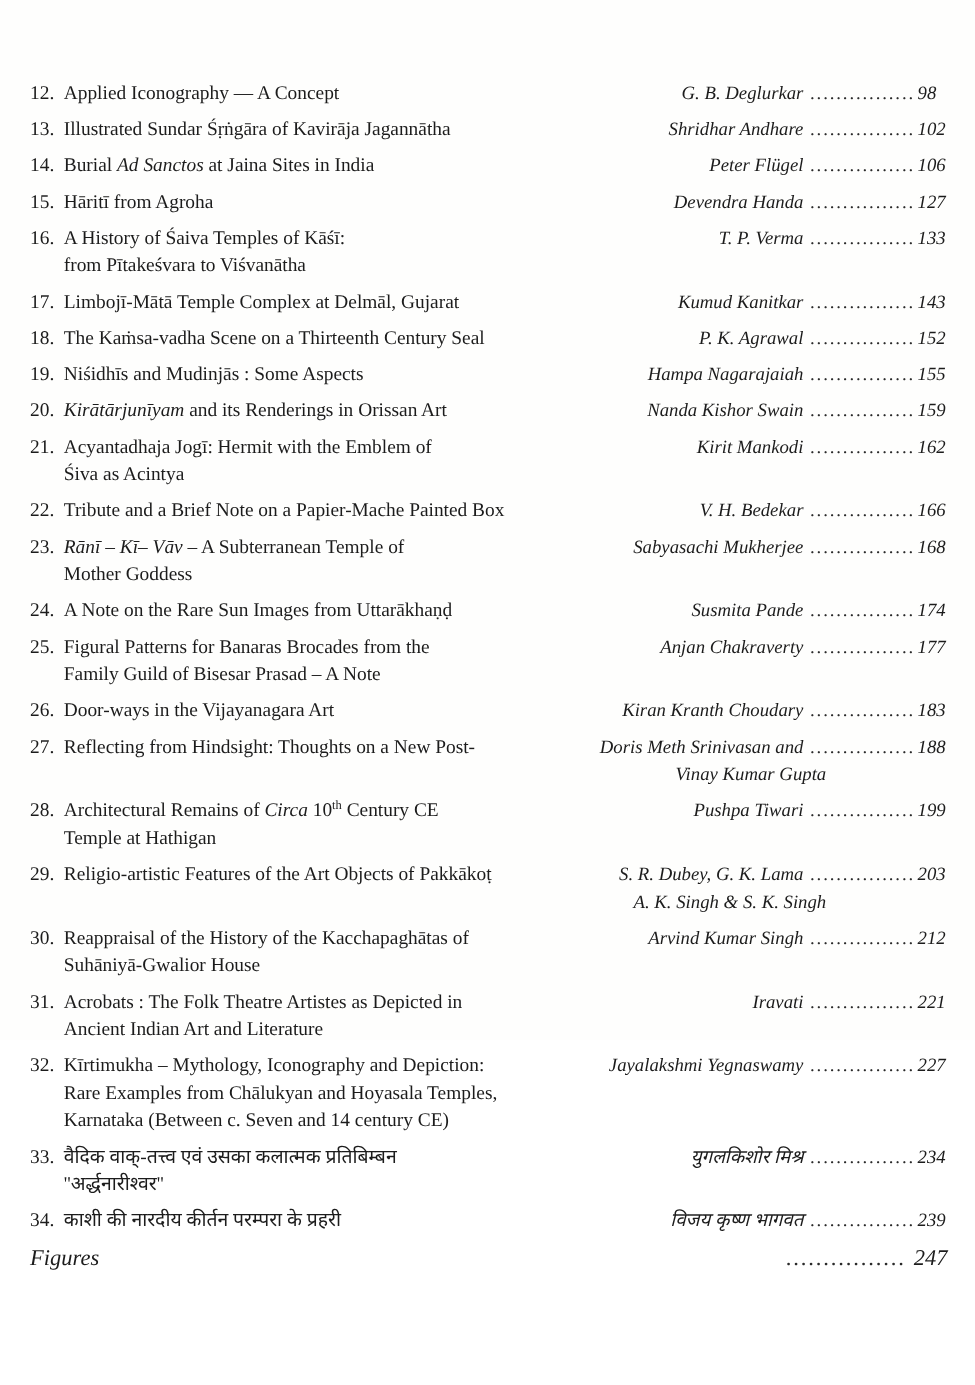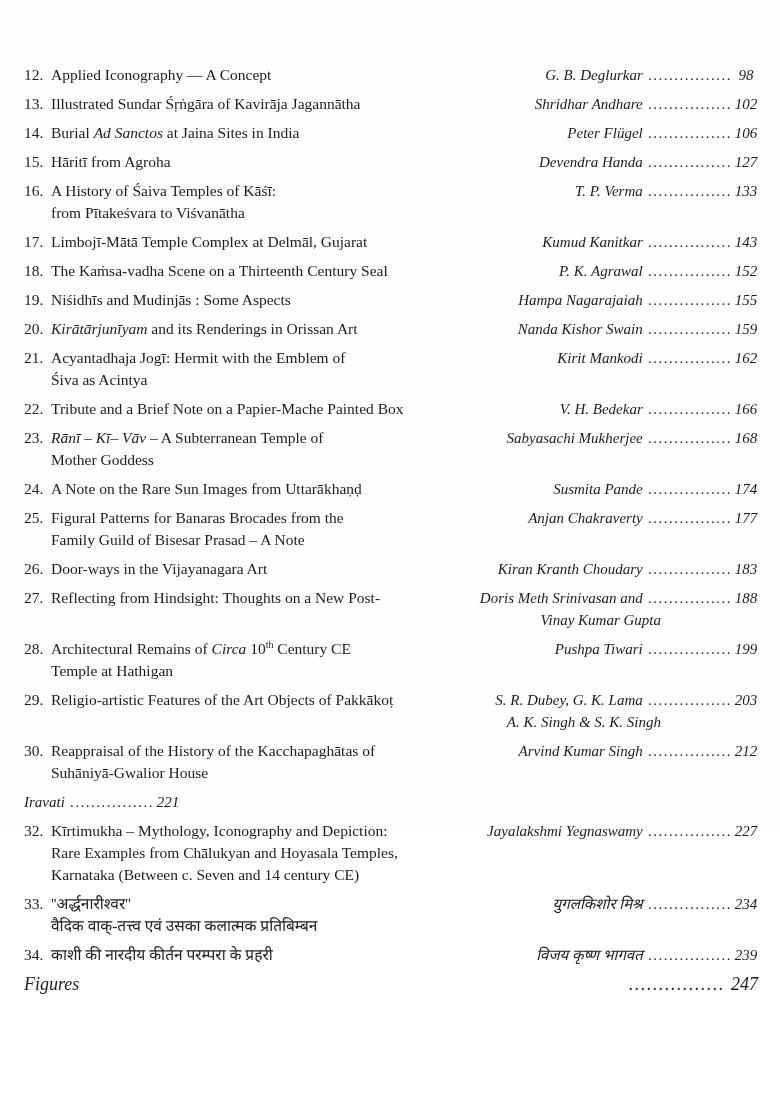--- a/index.html
+++ b/index.html
@@ -62,21 +62,21 @@
   .bline.nopage { padding-right: 97px; }
   .author { font-style: italic; }
   .dots {
     font-style: normal;
     letter-spacing: 1.5px;
     color: #2a2a2a;
   }
   .pageno {
     display: inline-block;
     min-width: 24px;
-    text-align: center;
+    text-align: left;
     font-style: italic;
     margin-left: 2px;
   }
   .footer {
     display: flex;
     justify-content: space-between;
     align-items: baseline;
     font-style: italic;
     font-size: 18px;
     line-height: 22px;
@@ -300,20 +300,27 @@
           <div class="titles">
             <div class="tline"><span>Reappraisal of the History of the Kacchapaghātas of</span></div>
             <div class="tline"><span>Suhāniyā-Gwalior House</span></div>
           </div>
         </div>
         <div class="right">
           <div class="bline"><span class="author">Arvind Kumar Singh</span><span class="dots"> ................</span><span class="pageno">212</span></div>
         </div>
       </div>
       <div class="entry">
+        <div class="left">
+          <span class="num">31.</span>
+          <div class="titles">
+            <div class="tline"><span>Acrobats : The Folk Theatre Artistes as Depicted in</span></div>
+            <div class="tline"><span>Ancient Indian Art and Literature</span></div>
+          </div>
+        </div>
         <div class="right">
           <div class="bline"><span class="author">Iravati</span><span class="dots"> ................</span><span class="pageno">221</span></div>
         </div>
       </div>
       <div class="entry">
         <div class="left">
           <span class="num">32.</span>
           <div class="titles">
             <div class="tline"><span>Kīrtimukha – Mythology, Iconography and Depiction:</span></div>
             <div class="tline"><span>Rare Examples from Chālukyan and Hoyasala Temples,</span></div>
@@ -321,22 +328,22 @@
           </div>
         </div>
         <div class="right">
           <div class="bline"><span class="author">Jayalakshmi Yegnaswamy</span><span class="dots"> ................</span><span class="pageno">227</span></div>
         </div>
       </div>
       <div class="entry">
         <div class="left">
           <span class="num">33.</span>
           <div class="titles">
+            <div class="tline"><span>वैदिक वाक्-तत्त्व एवं उसका कलात्मक प्रतिबिम्बन</span></div>
             <div class="tline"><span>''अर्द्धनारीश्वर''</span></div>
-            <div class="tline"><span>वैदिक वाक्-तत्त्व एवं उसका कलात्मक प्रतिबिम्बन</span></div>
           </div>
         </div>
         <div class="right">
           <div class="bline"><span class="author">युगलकिशोर मिश्र</span><span class="dots"> ................</span><span class="pageno">234</span></div>
         </div>
       </div>
       <div class="entry">
         <div class="left">
           <span class="num">34.</span>
           <div class="titles">

